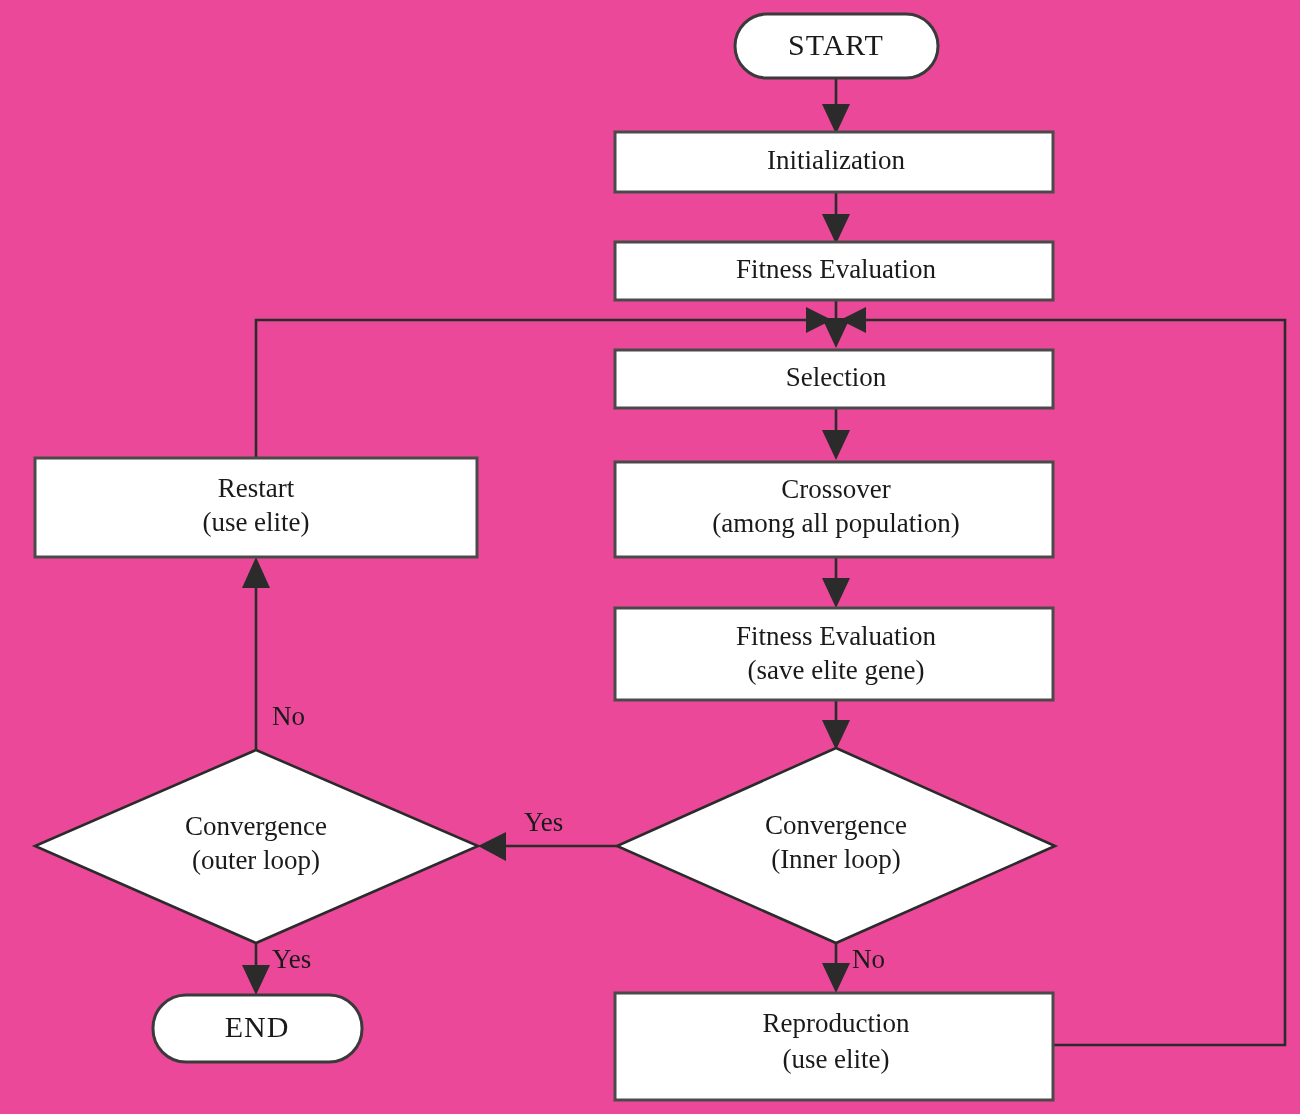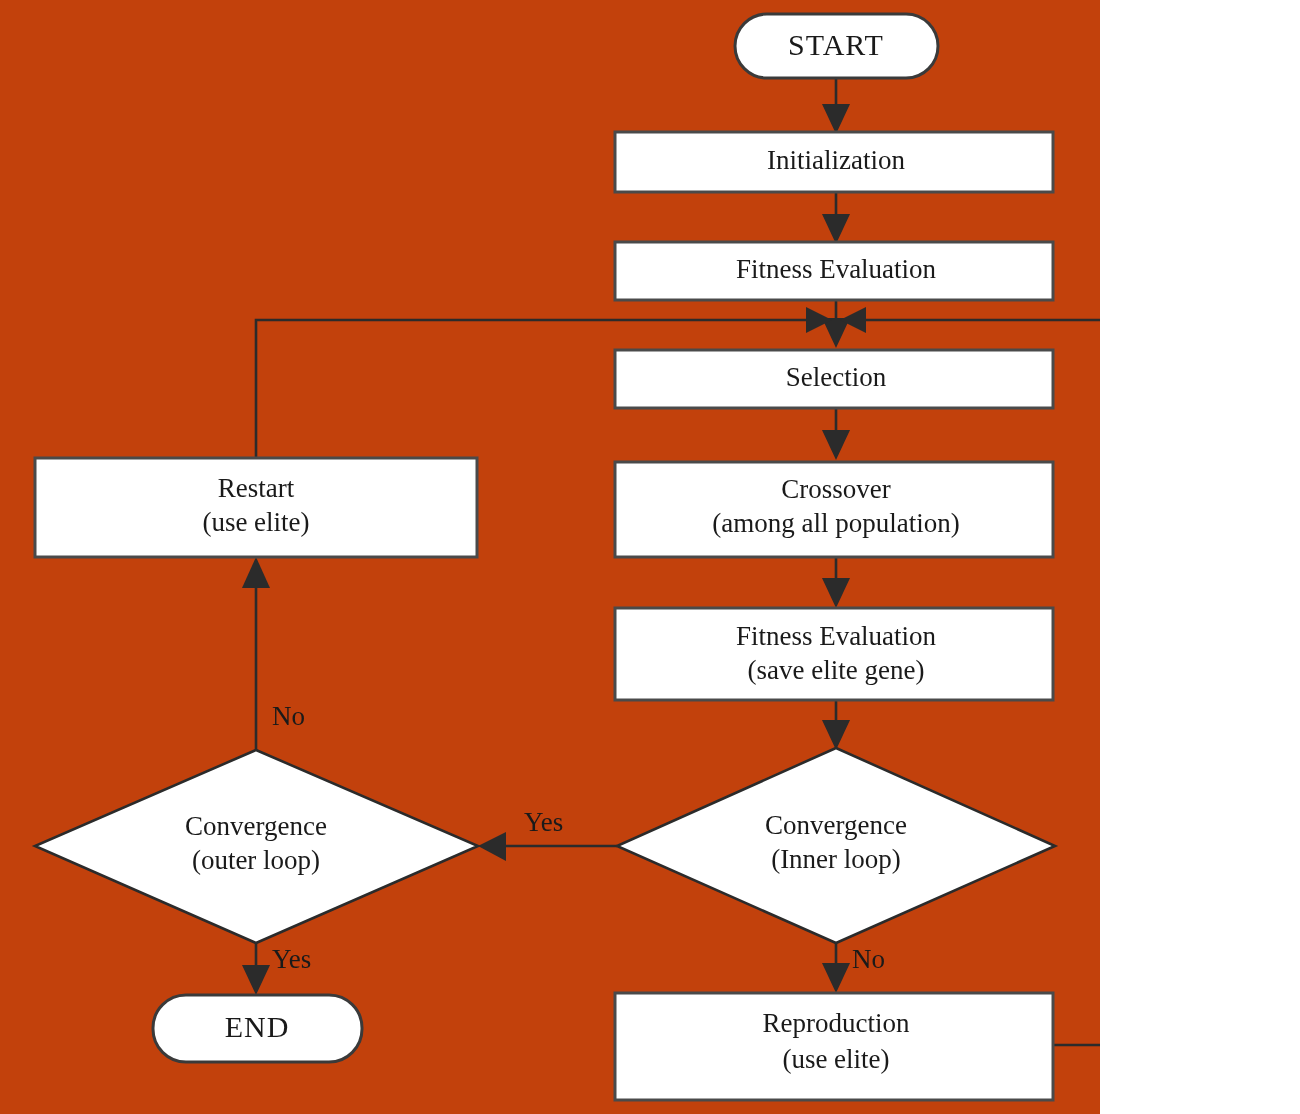--- a/index.html
+++ b/index.html
@@ -2,23 +2,23 @@
 <html><head>
 <meta charset="utf-8">
 <style>
   html, body {
     margin: 0;
     padding: 0;
     background: #ffffff;
   }
   #flowchart-root {
     position: relative;
-    width: 1100px;
+    width: 1300px;
     height: 1114px;
-    background: #c2410c;
+    background: #ec4899;
     font-family: "Liberation Serif", "DejaVu Serif", serif;
     overflow: hidden;
   }
   svg.flow-canvas {
     display: block;
     width: 1300px;
     height: 1114px;
   }
   .node-shape {
     fill: #ffffff;

